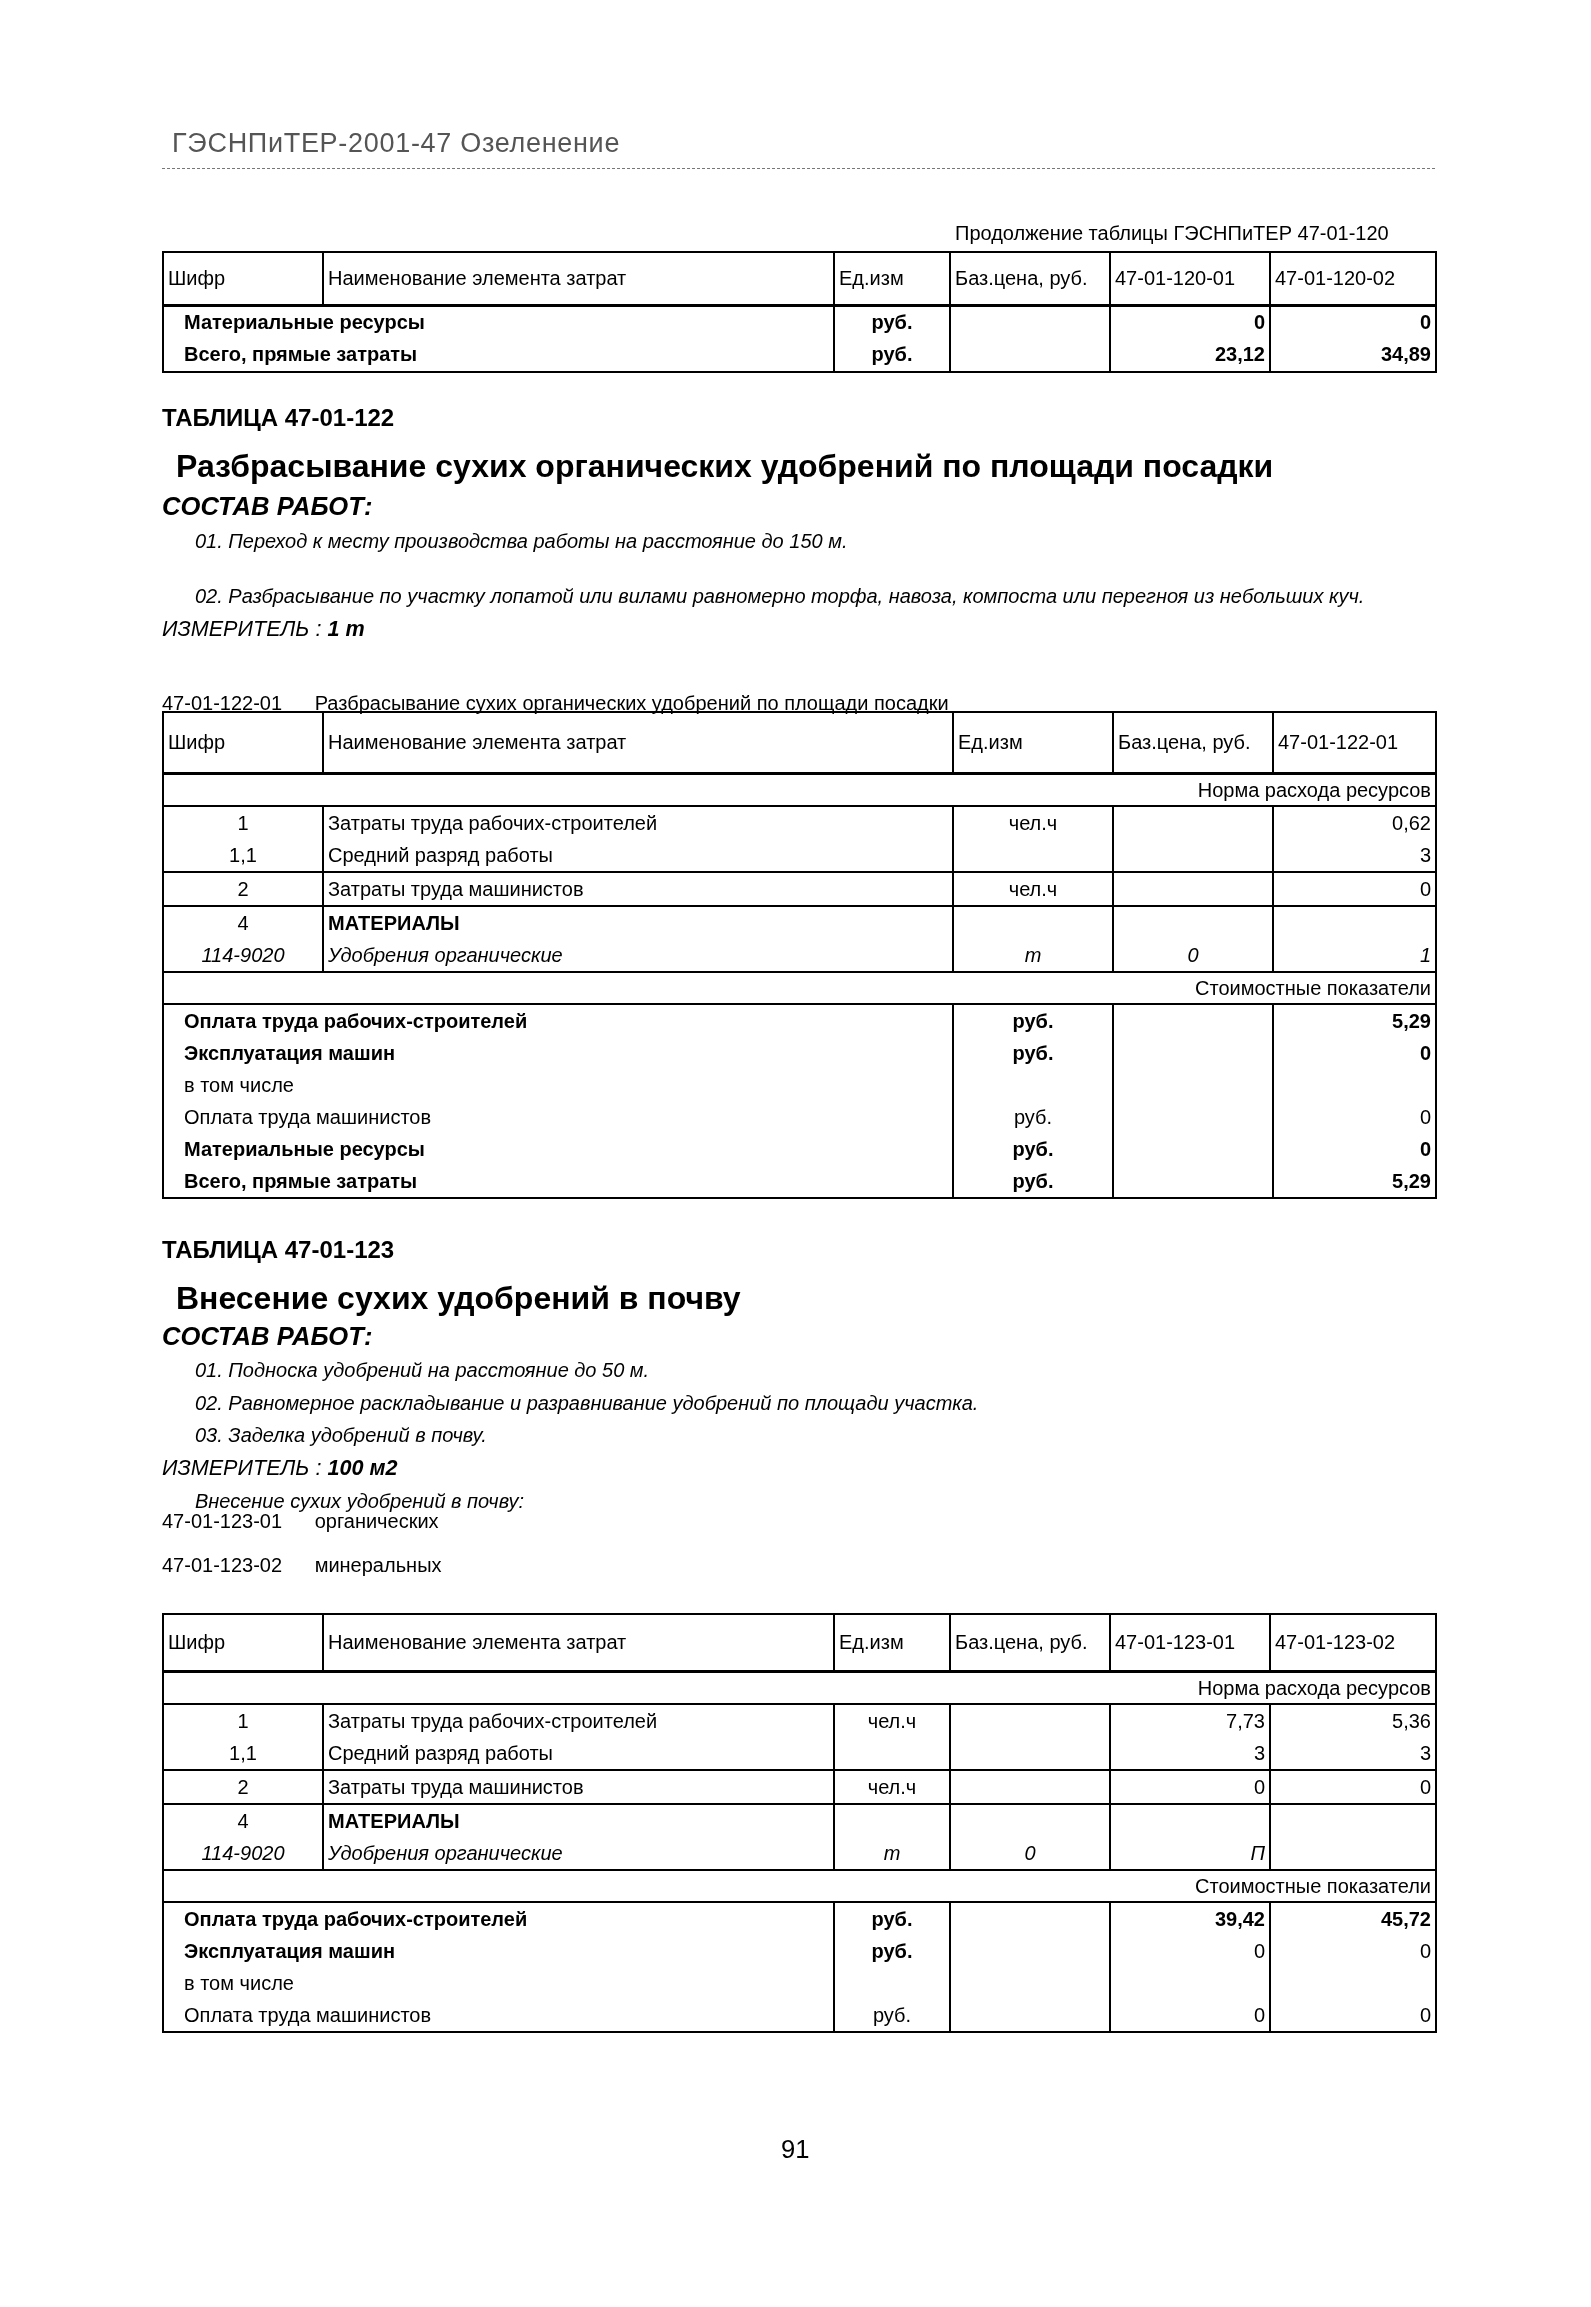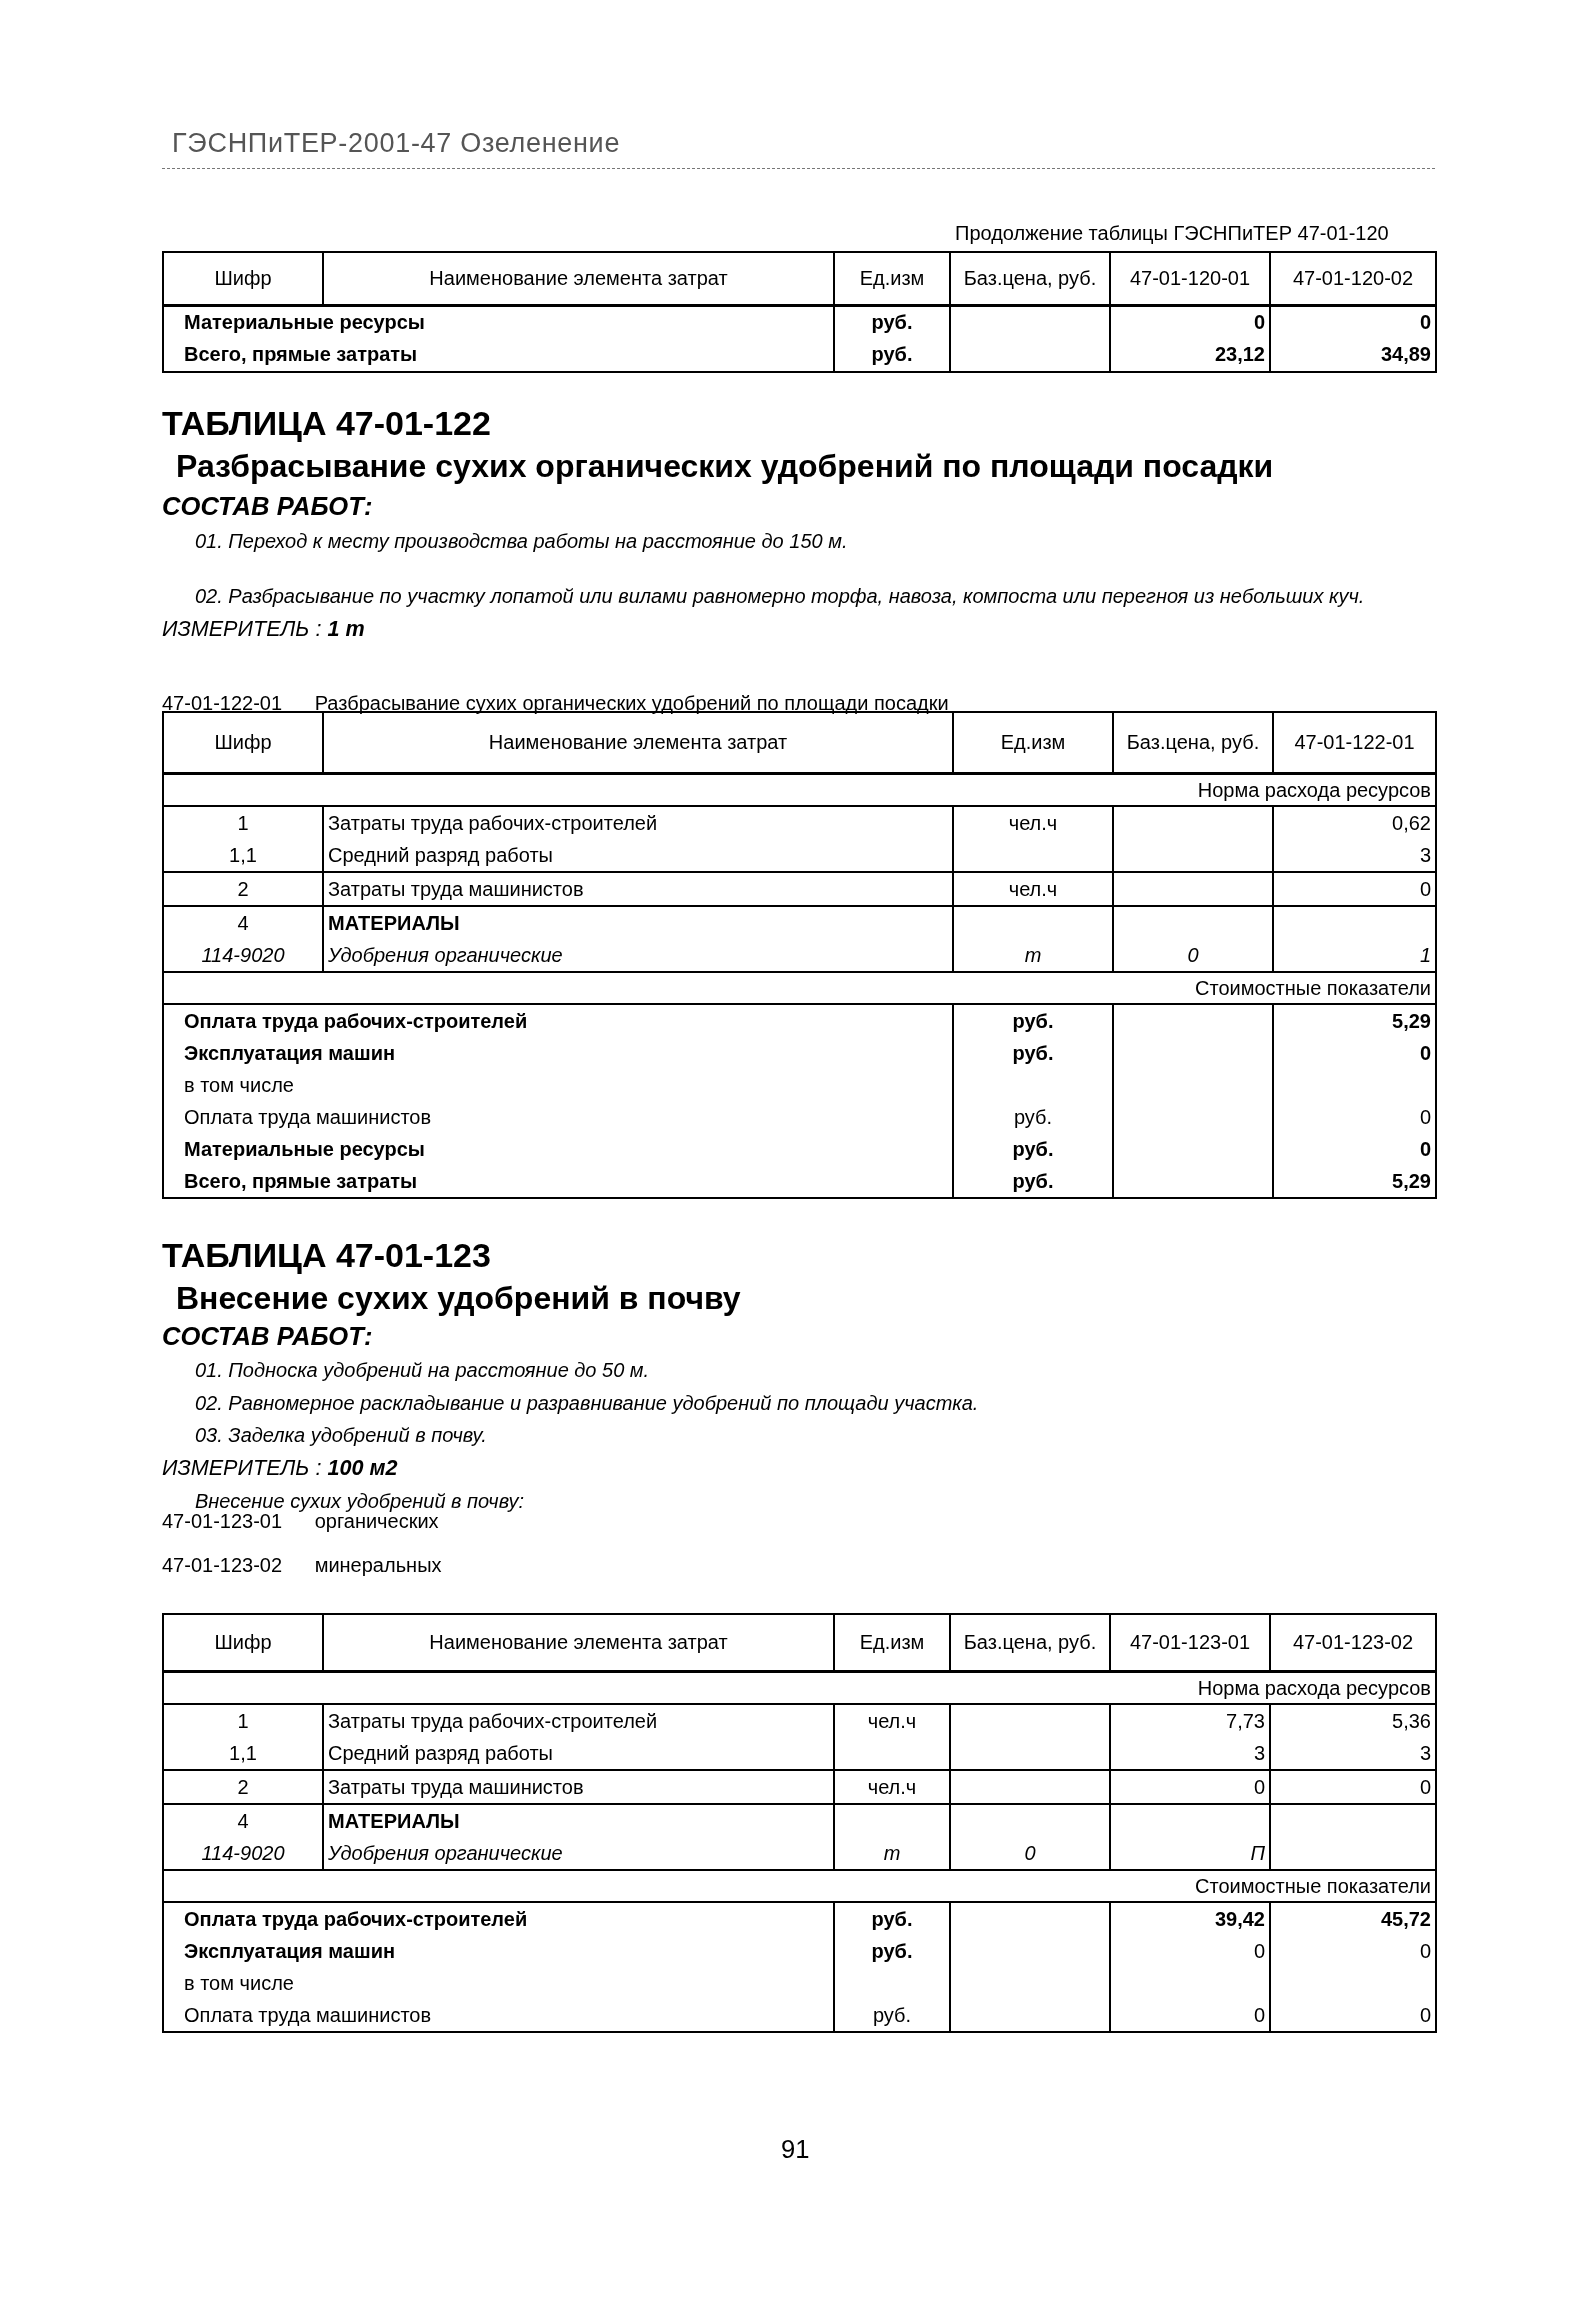--- a/index.html
+++ b/index.html
@@ -6,30 +6,30 @@
   body { width: 1591px; height: 2307px; position: relative; overflow: hidden;
          font-family: "Liberation Sans", sans-serif; color: #000; }
   .abs { position: absolute; }
   .running-head { left: 172px; top: 128px; font-size: 27px; color: #555; letter-spacing: 0.7px; }
   .head-rule { left: 162px; top: 168px; width: 1273px; height: 0; border-top: 1.3px dashed #777; }
   .caption { font-size: 20px; }
   table.grid { position: absolute; border-collapse: collapse; table-layout: fixed;
                font-size: 20px; }
   table.grid td { padding: 0 4px; height: 32px; vertical-align: middle; white-space: nowrap; overflow: hidden; }
   .outer { border: 2.7px solid #000; }
-  .hdr td { height: 101px; text-align: center; border-left: 2px solid #000; border-bottom: 3.4px solid #000; }
+  .hdr td { height: 101px; border-left: 2px solid #000; border-bottom: 3.4px solid #000; }
   .hdr td:first-child { border-left: none; }
   .vline { border-left: 2px solid #000; }
   .r { text-align: right; }
   .c { text-align: center; }
   .b { font-weight: bold; }
   .i { font-style: italic; }
   .sep td { border-top: 2.7px solid #000; }
   .band td { height: 40px; text-align: right; }
-  .tbl-title { font-size: 34px; font-weight: bold; left: 162px; }
+  .tbl-title { font-size: 24px; font-weight: bold; left: 162px; }
   .tbl-sub { font-size: 32px; font-weight: bold; left: 176px; }
   .sostav { font-size: 25.6px; font-weight: bold; font-style: italic; left: 162px; }
   .item { font-size: 20px; left: 195px; font-style: italic; }
   .meter { font-size: 21.6px; font-style: italic; left: 162px; }
   .meter b { font-weight: bold; }
   .code-line { font-size: 20px; left: 162px; }
   .page-num { font-size: 25.6px; left: 781px; top: 2135px; }
 </style>
 </head>
 <body>

